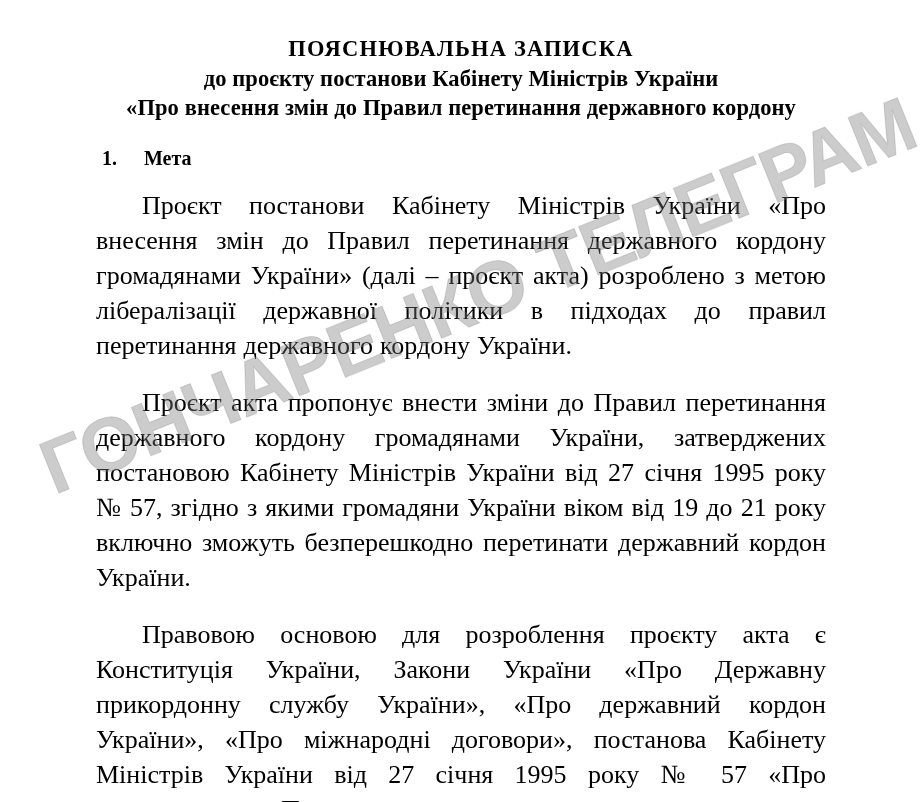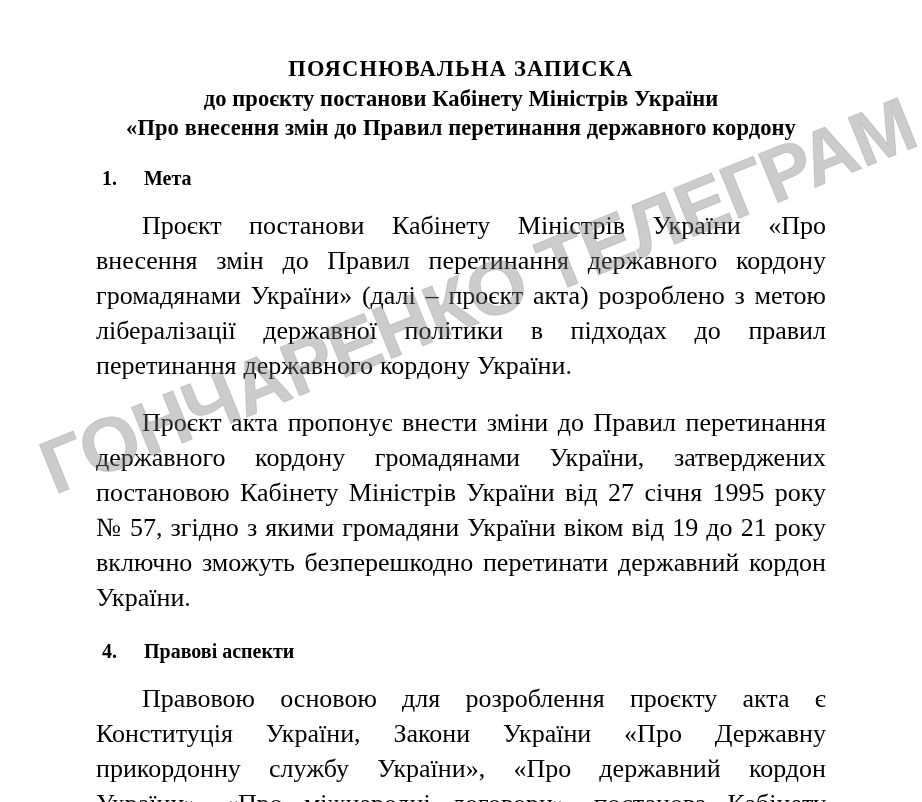--- a/index.html
+++ b/index.html
@@ -13,21 +13,21 @@
     overflow: hidden;
     font-family: "Liberation Serif", serif;
     color: #000000;
     position: relative;
   }
   .page {
     position: relative;
     width: 922px;
     height: 802px;
     box-sizing: border-box;
-    padding: 54px 78px 0 78px;
+    padding: 34px 78px 0 78px;
   }
   .doc-title {
     text-align: center;
     font-weight: bold;
     font-size: 22.5px;
     line-height: 1.32;
     letter-spacing: 0.2px;
   }
   .doc-title .line1 { letter-spacing: 1.2px; }
   .doc-title .line2,
@@ -104,23 +104,20 @@
   </div>
 
   <div class="section">
   </div>
 
   <div class="section">
     <p class="para">Проєкт акта пропонує внести зміни до Правил перетинання державного кордону громадянами України, затверджених постановою Кабінету Міністрів України від 27 січня 1995 року № 57, згідно з якими громадяни України віком від 19 до 21 року включно зможуть безперешкодно перетинати державний кордон України.</p>
   </div>
 
   <div class="section">
-    <p class="section-heading">
-      <span class="num">4.</span><span>Правові аспекти</span>
-    </p>
     <p class="para">Правовою основою для розроблення проєкту акта є Конституція України, Закони України «Про Державну прикордонну службу України», «Про державний кордон України», «Про міжнародні договори», постанова Кабінету Міністрів України від 27 січня 1995 року № 57 «Про затвердження Правил перетинання державного кордону громадянами України».</p>
   </div>
 
 </div>
 
 <div class="watermark">
   <div class="watermark-text">ГОНЧАРЕНКО ТЕЛЕГРАМ</div>
 </div>
 
 </body></html>

